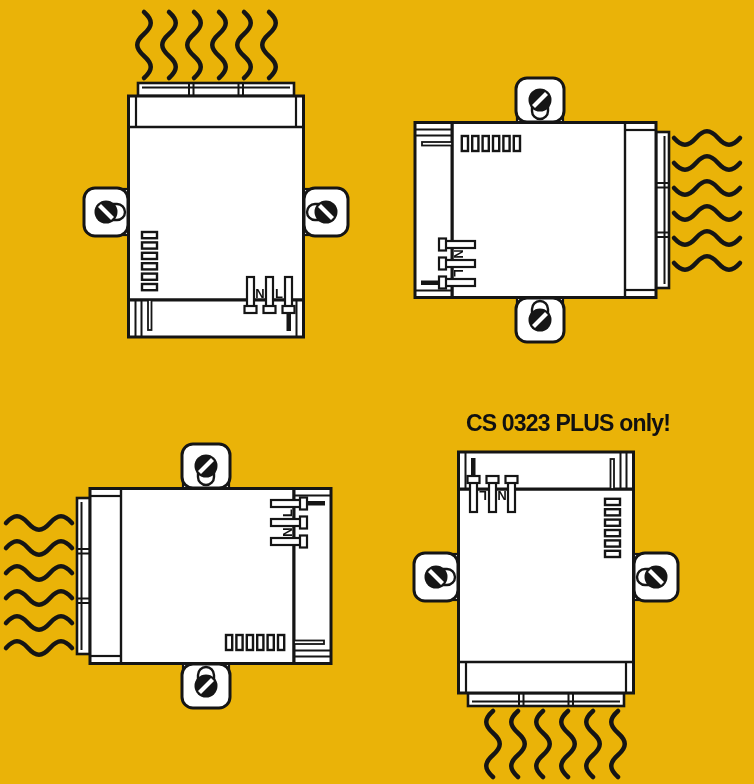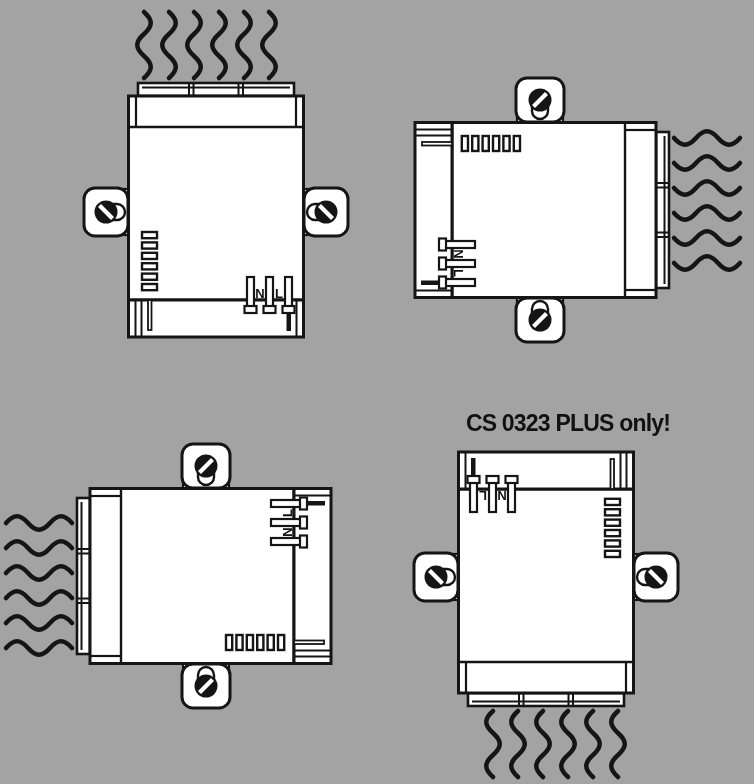--- a/index.html
+++ b/index.html
@@ -4,21 +4,21 @@
 <style>
   html, body {
     margin: 0;
     padding: 0;
     background: #ffffff;
   }
   .figure {
     position: relative;
     width: 754px;
     height: 784px;
-    background: #a3a3a3;
+    background: #eab308;
     overflow: hidden;
     font-family: "Liberation Sans", sans-serif;
   }
   svg { display: block; }
   .note-label {
     font-family: "Liberation Sans", sans-serif;
     font-weight: bold;
     font-size: 23px;
     letter-spacing: -0.8px;
     fill: #111111;

